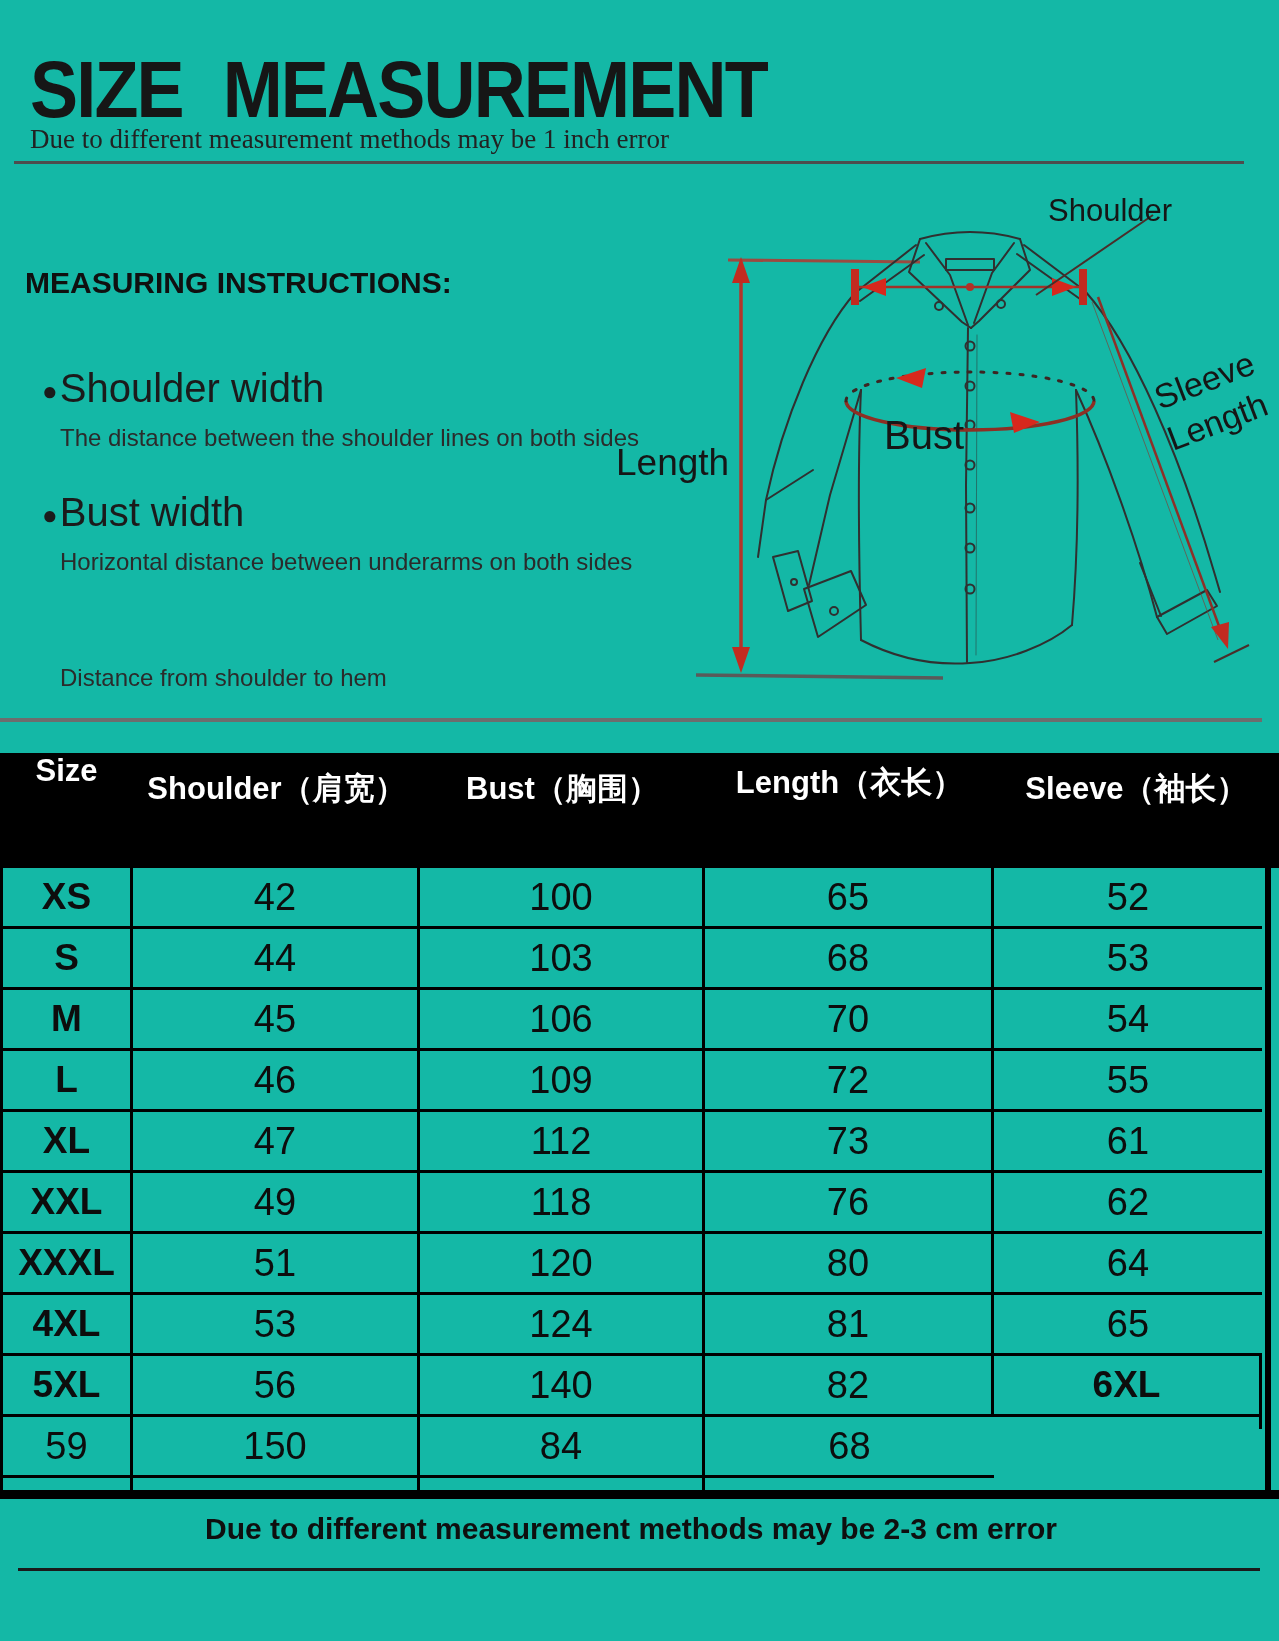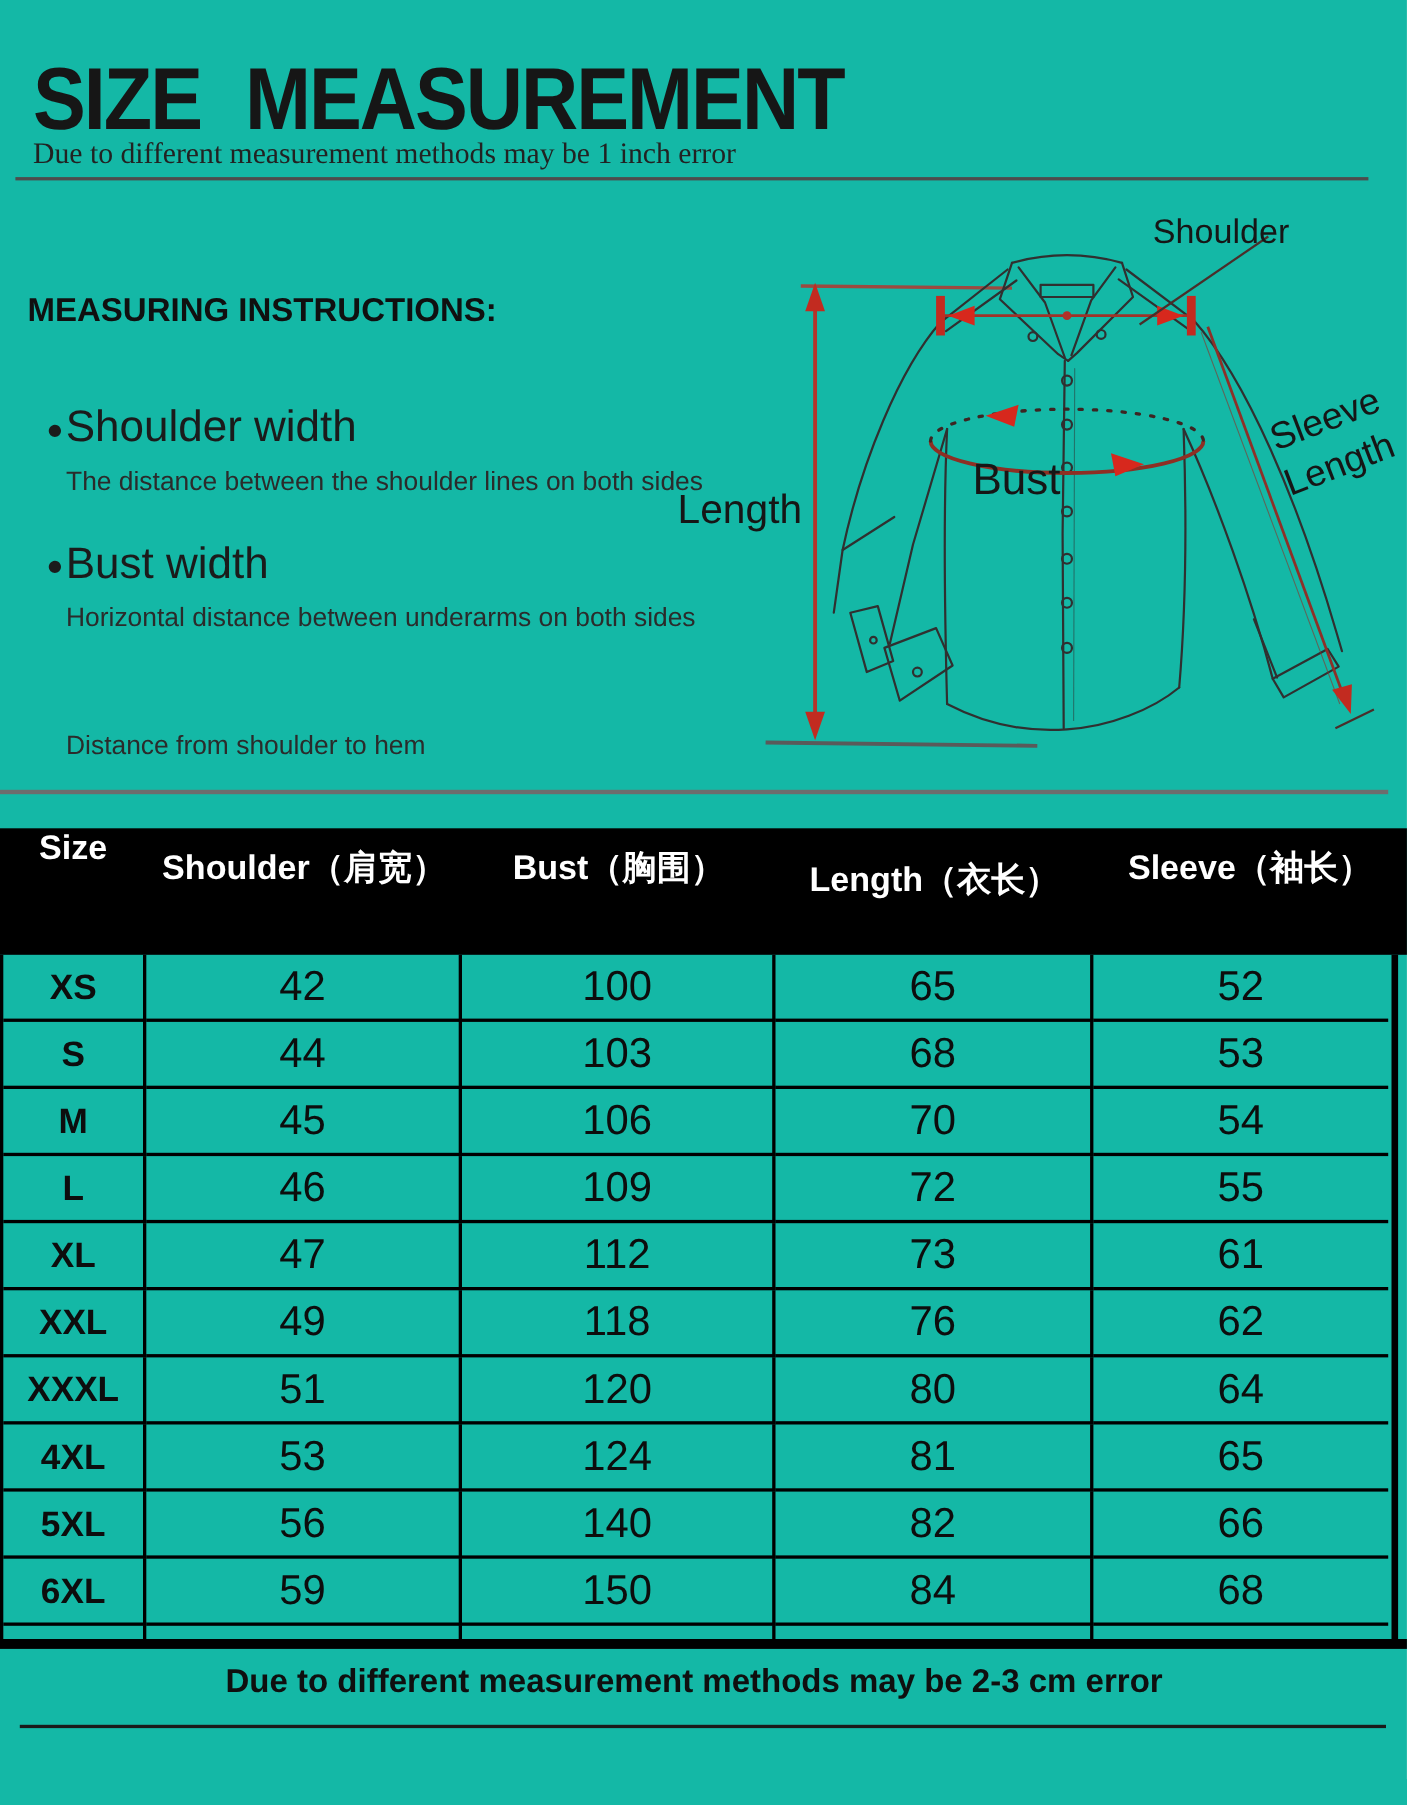--- a/index.html
+++ b/index.html
@@ -43,35 +43,35 @@
 
   
   .tbl-header {
     left:0; top:753px; width:1279px; height:115px; background:#000;
     display:flex; color:#fff; font-weight:bold; font-size:31px;
   }
   .tbl-header .hcell { display:flex; justify-content:center; align-items:flex-start; }
   .hc-size   { width:133px; }
   .hc-0 { width:287px; padding-top:15px;text-align:center; }
   .hc-1 { width:285px; padding-top:15px; }
-  .hc-2 { width:289px; padding-top:26px; }
+  .hc-2 { width:289px; padding-top:9px; }
   .hc-3 { width:285px; padding-top:15px; }
 
   .tbl-body {
     left:0; top:868px; width:1262px;
     display:grid; grid-template-columns:130px 287px 285px 289px 268px;
     border-left:3px solid #000; border-right:6px solid #000;
   }
   .tbl-body .cell {
     height:58px; border-bottom:3px solid #000; border-right:3px solid #000;
     display:flex; align-items:center; justify-content:center;
     font-size:38px; color:#0d0d0d;
   }
   .tbl-body .cell.last { border-right:none; }
-  .tbl-body .cell.size { font-size:32px; font-weight:bold; }
+  .tbl-body .cell.size { font-size:37px; font-weight:bold; }
   .tbl-body .cell.stub { height:12px; border-bottom:none; }
 
   .rule-thick { left:0; top:1490px; width:1279px; height:9px; background:#000; }
 
   .footer-note {
     left:0; top:1512px; width:1262px; text-align:center;
     font-size:30px; font-weight:bold; color:#0f0f0f;
   }
   .rule-3 { left:18px; top:1568px; width:1242px; height:3px; background:#1a1a1a; }
 </style>
@@ -228,21 +228,20 @@
       <div class="cell last">64</div>
       <div class="cell size">4XL</div>
       <div class="cell">53</div>
       <div class="cell">124</div>
       <div class="cell">81</div>
       <div class="cell last">65</div>
       <div class="cell size">5XL</div>
       <div class="cell">56</div>
       <div class="cell">140</div>
       <div class="cell">82</div>
-      <div class="cell last">66</div>
       <div class="cell size">6XL</div>
       <div class="cell">59</div>
       <div class="cell">150</div>
       <div class="cell">84</div>
       <div class="cell last">68</div>
       <div class="cell stub"></div>
       <div class="cell stub"></div>
       <div class="cell stub"></div>
       <div class="cell stub"></div>
       <div class="cell stub last"></div>

